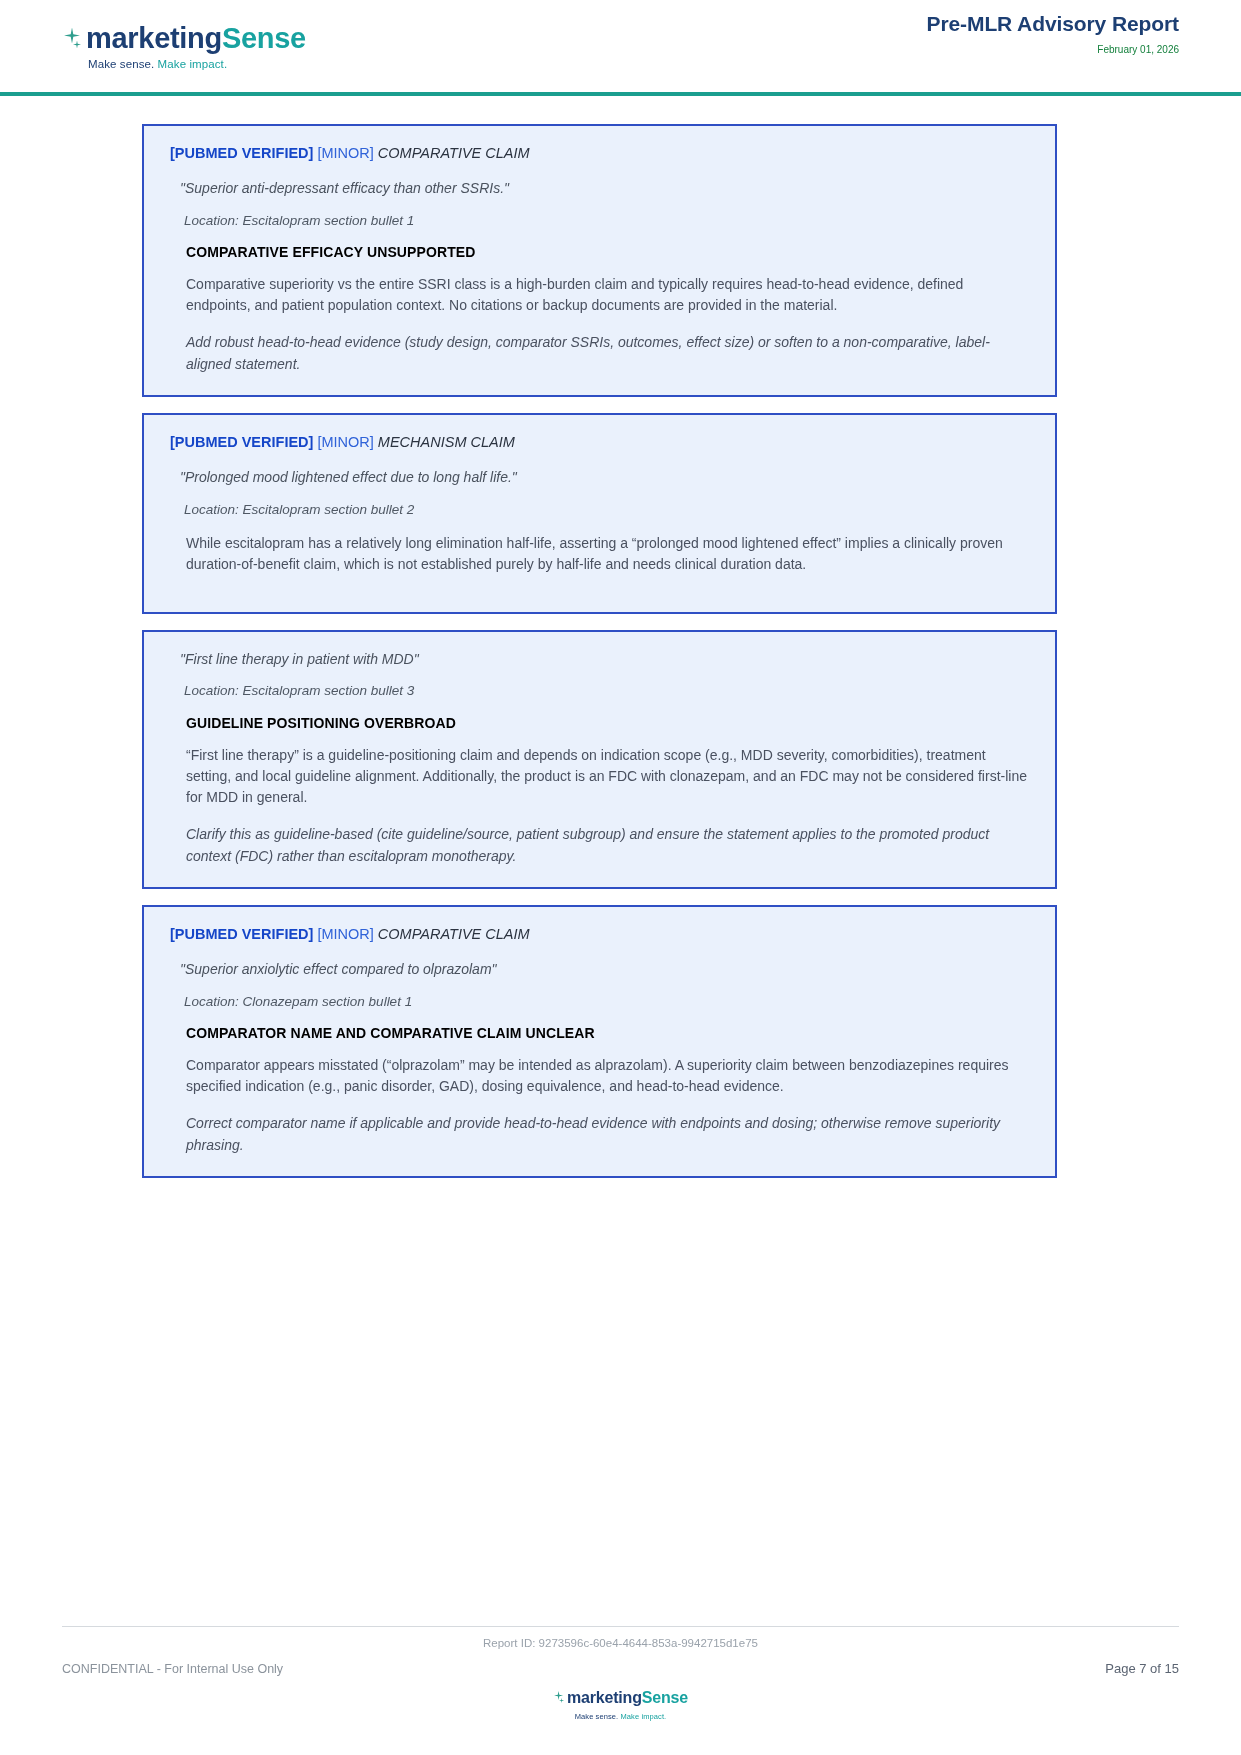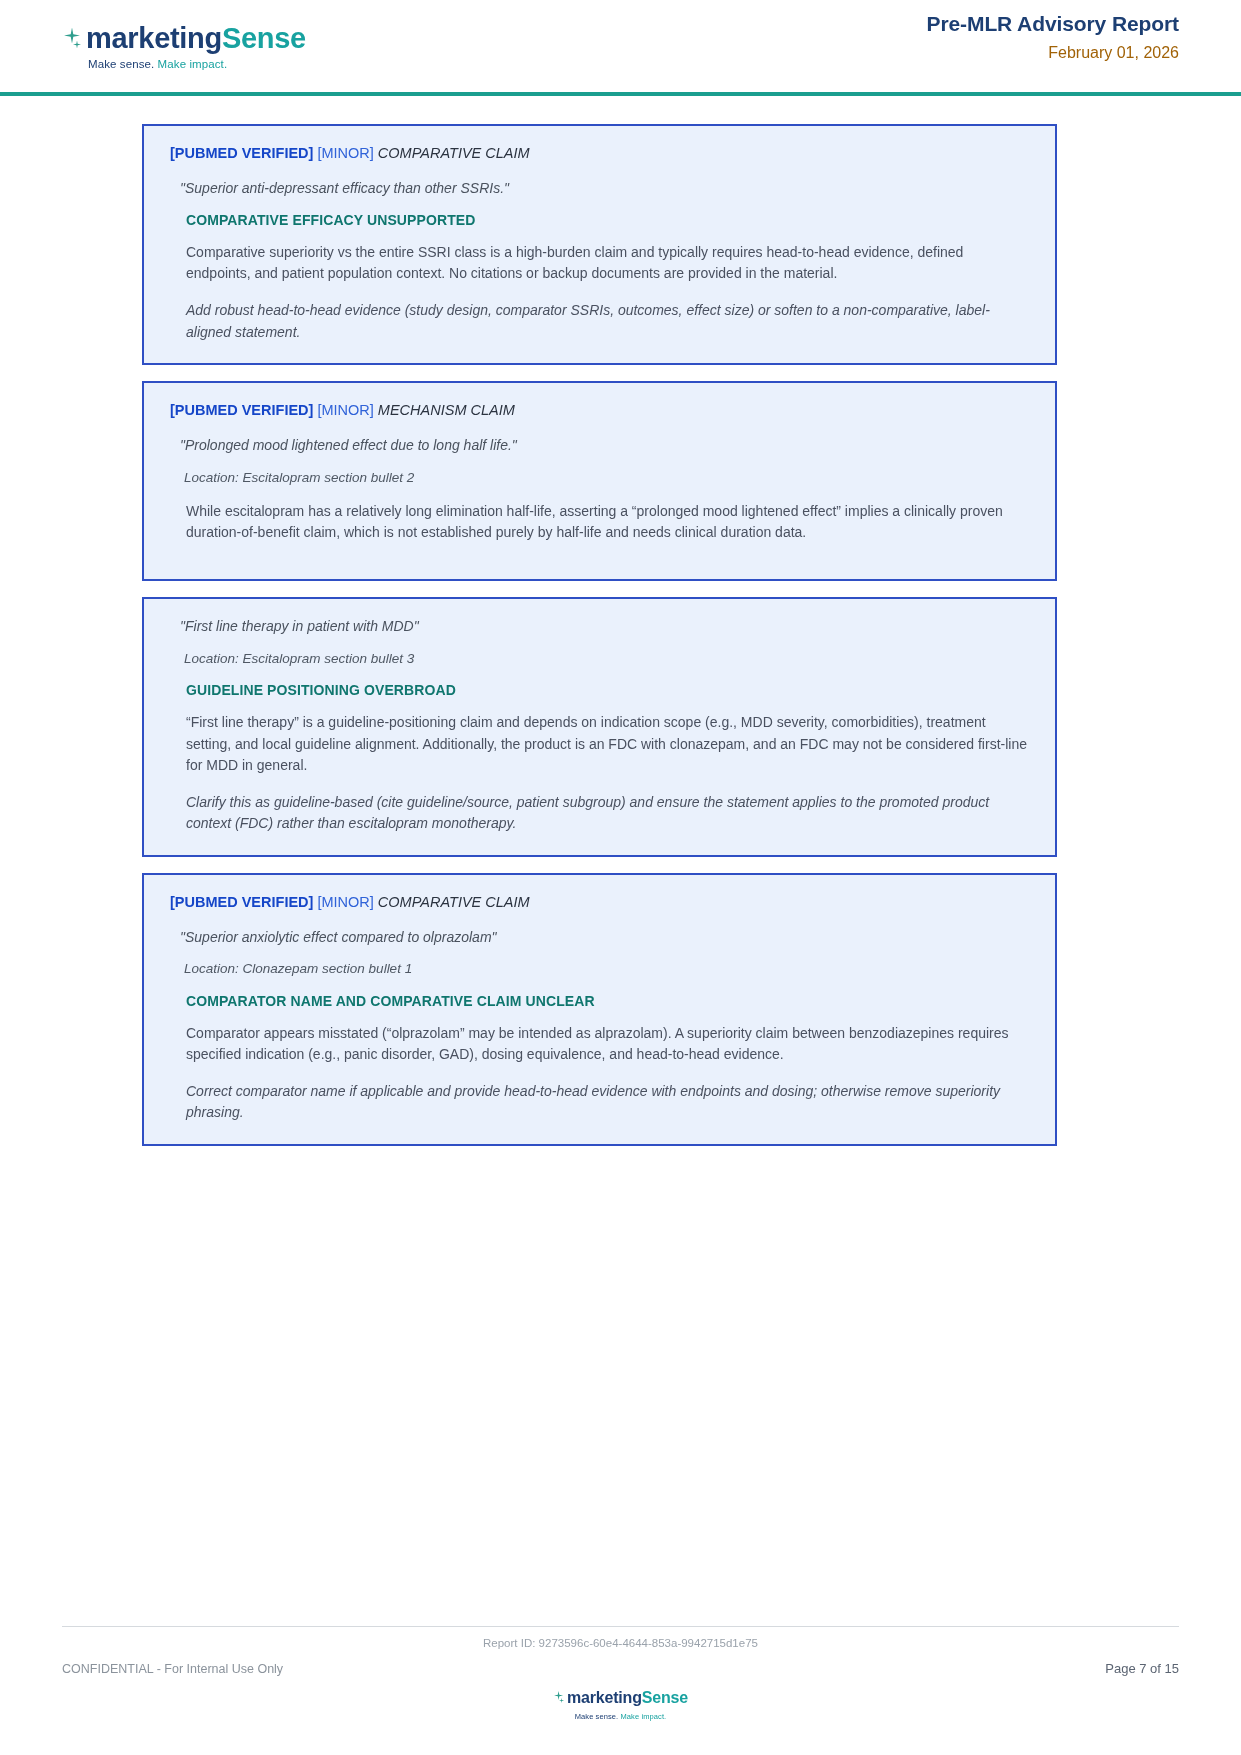--- a/index.html
+++ b/index.html
@@ -90,22 +90,22 @@
   }
   .report-title {
     font-size: 21px;
     font-weight: 700;
     color: #1d3f73;
     letter-spacing: -0.1px;
     line-height: 1.15;
   }
   .report-date {
     margin-top: 8px;
-    font-size: 16px;
-    color: #a16207;
+    font-size: 10px;
+    color: #15803d;
   }
 
   
   .content {
     padding: 28px 62px 0 98px;
     box-sizing: border-box;
   }
   .cards {
     width: 915px;
     padding-left: 44px;
@@ -148,21 +148,21 @@
   .claim-location {
     font-size: 13.5px;
     font-style: italic;
     color: #4f5864;
     margin: 0 0 14px 14px;
     line-height: 1.35;
   }
   .issue-title {
     font-size: 14px;
     font-weight: 700;
-    color: #0f766e;
+    color: #000000;
     margin: 0 0 14px 16px;
     letter-spacing: 0.1px;
   }
   .issue-body {
     font-size: 14px;
     color: #4a5160;
     line-height: 1.52;
     margin: 0 0 16px 16px;
     max-width: 855px;
   }
@@ -258,20 +258,21 @@
 <div class="content">
   <div class="cards" id="findings-list">
 
     <div class="finding-card">
       <div class="card-heading">
         <span class="tag-verified">[PUBMED VERIFIED]</span>
         <span class="tag-severity">[MINOR]</span>
         <span class="claim-type">COMPARATIVE CLAIM</span>
       </div>
       <p class="claim-quote">"Superior anti-depressant efficacy than other SSRIs."</p>
+      <p class="claim-location">Location: Escitalopram section bullet 1</p>
       <p class="issue-title">COMPARATIVE EFFICACY UNSUPPORTED</p>
       <p class="issue-body">Comparative superiority vs the entire SSRI class is a high-burden claim and typically requires head-to-head evidence, defined endpoints, and patient population context. No citations or backup documents are provided in the material.</p>
       <p class="recommendation">Add robust head-to-head evidence (study design, comparator SSRIs, outcomes, effect size) or soften to a non-comparative, label-aligned statement.</p>
     </div>
 
     <div class="finding-card">
       <div class="card-heading">
         <span class="tag-verified">[PUBMED VERIFIED]</span>
         <span class="tag-severity">[MINOR]</span>
         <span class="claim-type">MECHANISM CLAIM</span>

